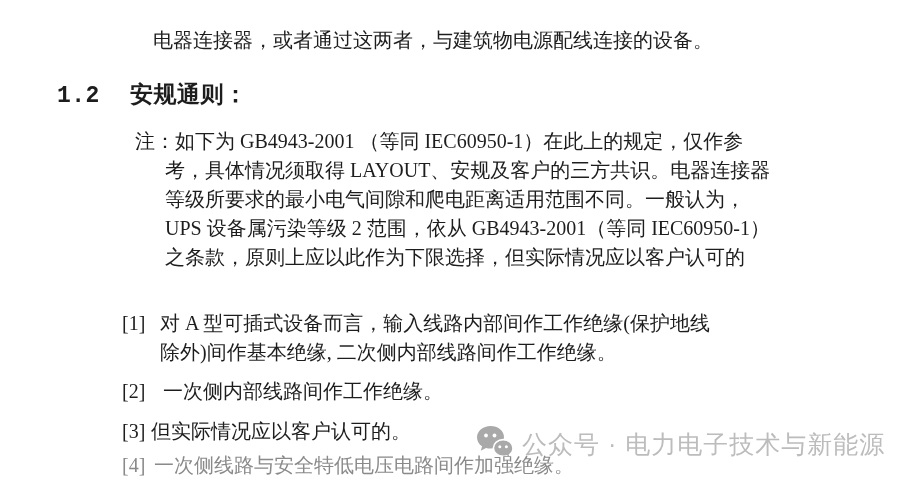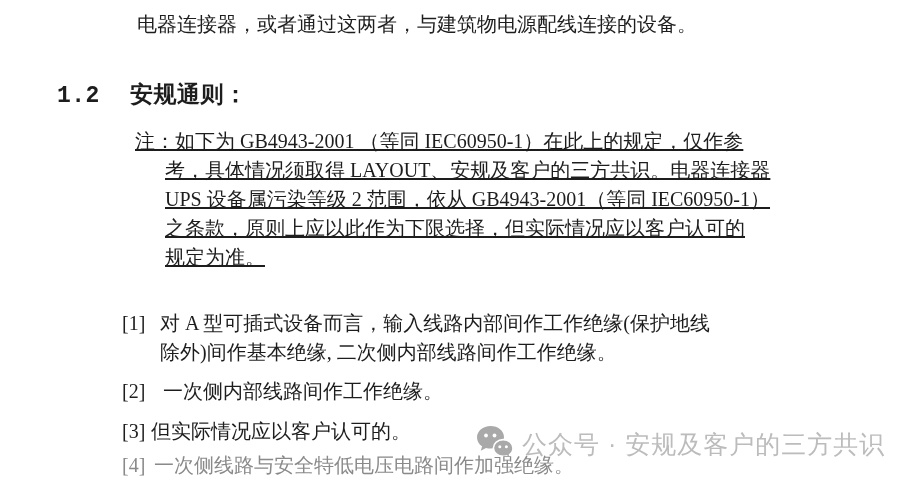--- a/index.html
+++ b/index.html
@@ -1,24 +1,24 @@
 <!DOCTYPE html>
 <html><head>
 <meta charset="utf-8">
 <style>
   html,body{margin:0;padding:0;background:#ffffff;}
   .page{
     position:relative;width:897px;height:482px;background:#ffffff;overflow:hidden;
     font-family:"Liberation Serif","DejaVu Serif",serif;color:#1d1d1d;
   }
-  .intro{position:absolute;left:137px;top:10px;font-size:20px;line-height:29px;margin:0;white-space:nowrap;}
+  .intro{position:absolute;left:137px;top:10px;font-size:20px;line-height:29px;margin:16px;white-space:nowrap;}
   .heading{position:absolute;left:57px;top:79px;font-size:23px;font-weight:bold;margin:0;white-space:nowrap;letter-spacing:.5px;z-index:2;}
   .heading .num{display:inline-block;margin-right:30px;font-family:Liberation Mono, monospace;}
   .note{position:absolute;left:135px;top:127px;font-size:20px;line-height:29px;z-index:2;}
-  .note .line{white-space:nowrap;text-decoration:underline;}
+  .note .line{white-space:nowrap;}
   .note .cont{padding-left:30px;}
   .item{position:absolute;display:flex;font-size:20px;line-height:29px;z-index:2;}
   .item .marker{flex:0 0 auto;}
   .item .lines{white-space:nowrap;}
   .item-1{top:309px;left:122px;}
   .item-1 .marker{width:38px;}
   .item-2{top:377px;left:122px;}
   .item-2 .marker{width:41px;}
   .item-3{top:417px;left:122px;}
   .item-3 .marker{width:29px;}
@@ -37,23 +37,23 @@
 
 <div class="page">
 
   <p class="intro">电器连接器，或者通过这两者，与建筑物电源配线连接的设备。</p>
 
   <h2 class="heading"><span class="num">1.2</span><span>安规通则：</span></h2>
 
   <div class="note">
     <div class="line">注：如下为 GB4943-2001 （等同 IEC60950-1）在此上的规定，仅作参</div>
     <div class="line cont">考，具体情况须取得 LAYOUT、安规及客户的三方共识。电器连接器</div>
+    <div class="line cont">等级所要求的最小电气间隙和爬电距离适用范围不同。一般认为，</div>
     <div class="line cont">UPS 设备属污染等级 2 范围，依从 GB4943-2001（等同 IEC60950-1）</div>
     <div class="line cont">之条款，原则上应以此作为下限选择，但实际情况应以客户认可的</div>
-    <div class="line cont">规定为准。</div>
   </div>
 
   <div class="item item-1">
     <span class="marker">[1]</span>
     <div class="lines">
       <div>对 A 型可插式设备而言，输入线路内部间作工作绝缘(保护地线</div>
       <div>除外)间作基本绝缘, 二次侧内部线路间作工作绝缘。</div>
     </div>
   </div>
 
@@ -80,16 +80,16 @@
 
   <div class="watermark">
     <svg class="wechat-icon" viewBox="0 0 38 36" xmlns="http://www.w3.org/2000/svg">
       <path fill="#a9a9a9" d="M14.5 1C7.0 1 1 6.1 1 12.4c0 3.6 2 6.8 5.1 8.9l-1.3 4.4 5.2-2.8c1.4.4 2.9.6 4.5.6 7.5 0 13.5-5.1 13.5-11.4S22 1 14.5 1z"></path>
       <circle fill="#ffffff" cx="10" cy="10.5" r="1.9"></circle>
       <circle fill="#ffffff" cx="18.5" cy="10.5" r="1.9"></circle>
       <path fill="#a9a9a9" stroke="#ffffff" stroke-width="1.6" d="M27.2 14.6c-5.4 0-9.8 3.8-9.8 8.4 0 4.6 4.4 8.4 9.8 8.4 1.1 0 2.2-.2 3.2-.5l4.2 2.3-1-3.5c2.1-1.5 3.4-3.8 3.4-6.7 0-4.6-4.4-8.4-9.8-8.4z"></path>
       <circle fill="#ffffff" cx="23.8" cy="21.7" r="1.5"></circle>
       <circle fill="#ffffff" cx="30.4" cy="21.7" r="1.5"></circle>
     </svg>
-    <span class="wm-text">公众号 · 安规及客户的三方共识</span>
+    <span class="wm-text">公众号 · 电力电子技术与新能源</span>
   </div>
 
 </div>
 
 </body></html>

